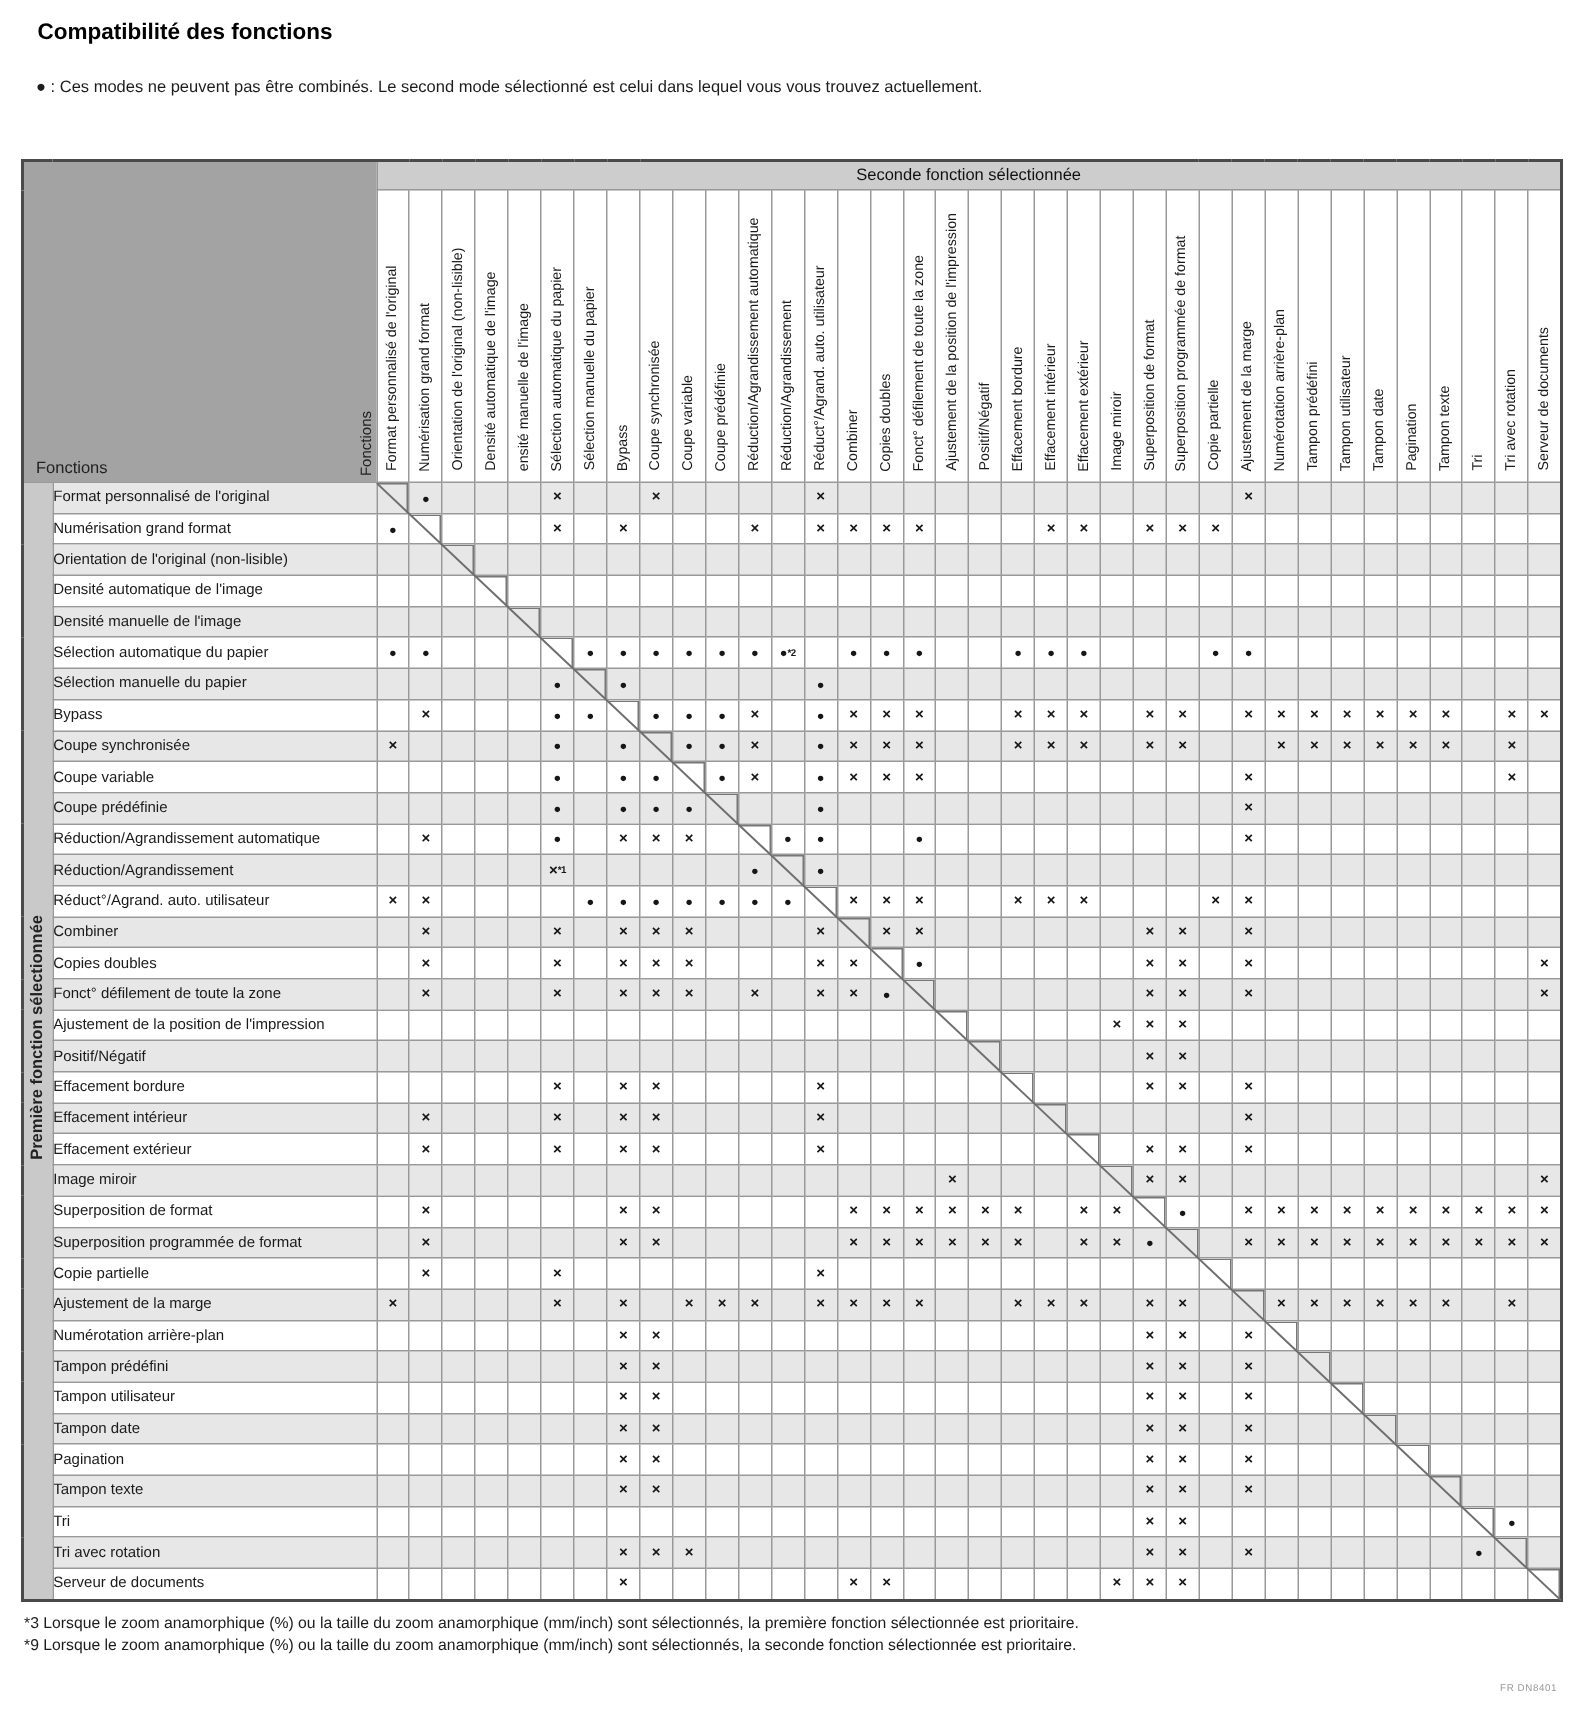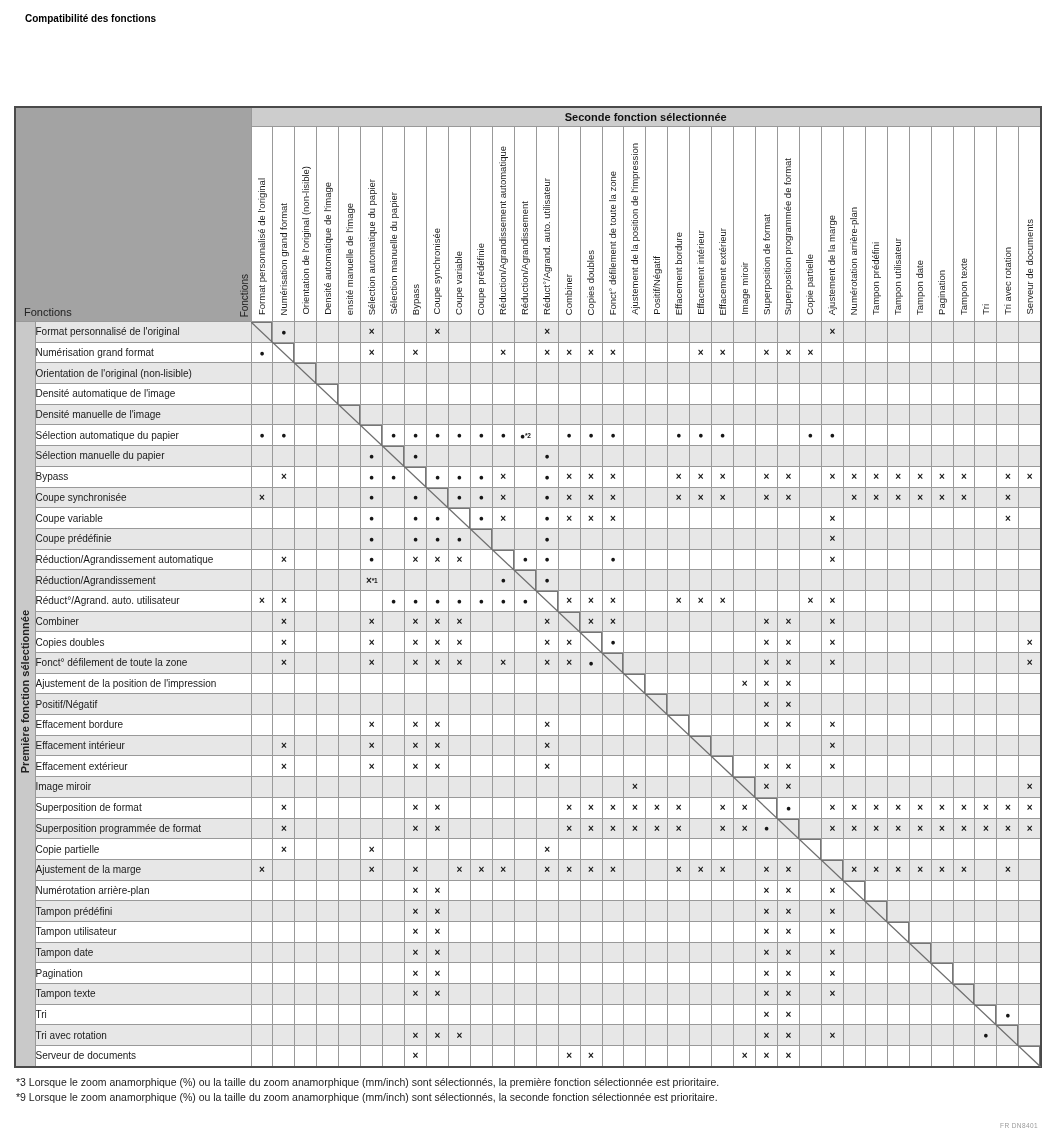--- a/index.html
+++ b/index.html
@@ -1,22 +1,22 @@
 <!DOCTYPE html>
 <html><head>
 <meta charset="utf-8">
 <style>
   html,body{margin:0;padding:0;background:#fff;}
   body{width:1056px;height:1143px;position:relative;font-family:"Liberation Sans",sans-serif;color:#1a1a1a;overflow:hidden;}
   .sheet{position:absolute;inset:0;}
-  .page-title{position:absolute;left:25px;top:13px;font-size:10px;font-weight:bold;color:#000;}
+  .page-title{position:absolute;left:25px;top:13px;font-size:15px;font-weight:bold;color:#000;}
   .legend{position:absolute;left:24px;top:51px;font-size:11px;line-height:14.2px;color:#1c1c1c;}
   table.compat{position:absolute;left:14px;top:106px;width:1028px;border-collapse:collapse;table-layout:fixed;border:2px solid #4a4a4a;}
   table.compat td, table.compat th{border:1px solid #999;padding:0;}
-  th.sec-header{height:18px;background:#cdcdcd;font-size:11px;font-weight:bold;color:#111;text-align:center;vertical-align:middle;}
+  th.sec-header{height:18px;background:#cdcdcd;font-size:11px;font-weight:normal;color:#111;text-align:center;vertical-align:middle;}
   td.corner{background:#a3a3a3;position:relative;}
   td.corner .h-lbl{position:absolute;left:8px;bottom:3px;font-size:11px;color:#222;}
   td.corner .v-lbl{position:absolute;right:1px;bottom:4px;writing-mode:vertical-rl;transform:rotate(180deg);font-size:10px;line-height:1.1;color:#222;}
   td.col-label{height:194px;background:#fff;vertical-align:bottom;text-align:center;}
   td.col-label .v{display:inline-block;writing-mode:vertical-rl;transform:rotate(180deg);font-size:9.5px;line-height:1.05;white-space:nowrap;max-height:190px;overflow:hidden;padding:2px 0 3px 0;color:#1a1a1a;}
   td.side-bar{width:20px;background:#c9c9c9;text-align:center;vertical-align:middle;}
   td.side-bar .v{display:inline-block;writing-mode:vertical-rl;transform:rotate(180deg);font-size:11px;font-weight:bold;white-space:nowrap;color:#222;}
   td.row-label{width:216px;font-size:10px;text-align:left;vertical-align:middle;padding:0 2px 0 5px;white-space:nowrap;overflow:hidden;color:#1a1a1a;}
   tbody tr{height:20px;}
   tbody tr:nth-child(odd){background:#e7e7e7;}
@@ -31,20 +31,21 @@
   #diag-svg{position:absolute;pointer-events:none;z-index:5;}
 </style>
 </head>
 <body>
 
 <div class="sheet" id="sheet">
 
   <div class="page-title">Compatibilité des fonctions</div>
 
   <div class="legend">
+    <div>● : Ces modes ne peuvent pas être combinés. Le second mode sélectionné est celui dans lequel vous vous trouvez actuellement.</div>
   </div>
 
   <table class="compat">
     <colgroup>
       <col style="width:20px">
         <col style="width:216px">
     </colgroup>
     <thead>
       <tr>
         <td class="corner" colspan="2" rowspan="2">

